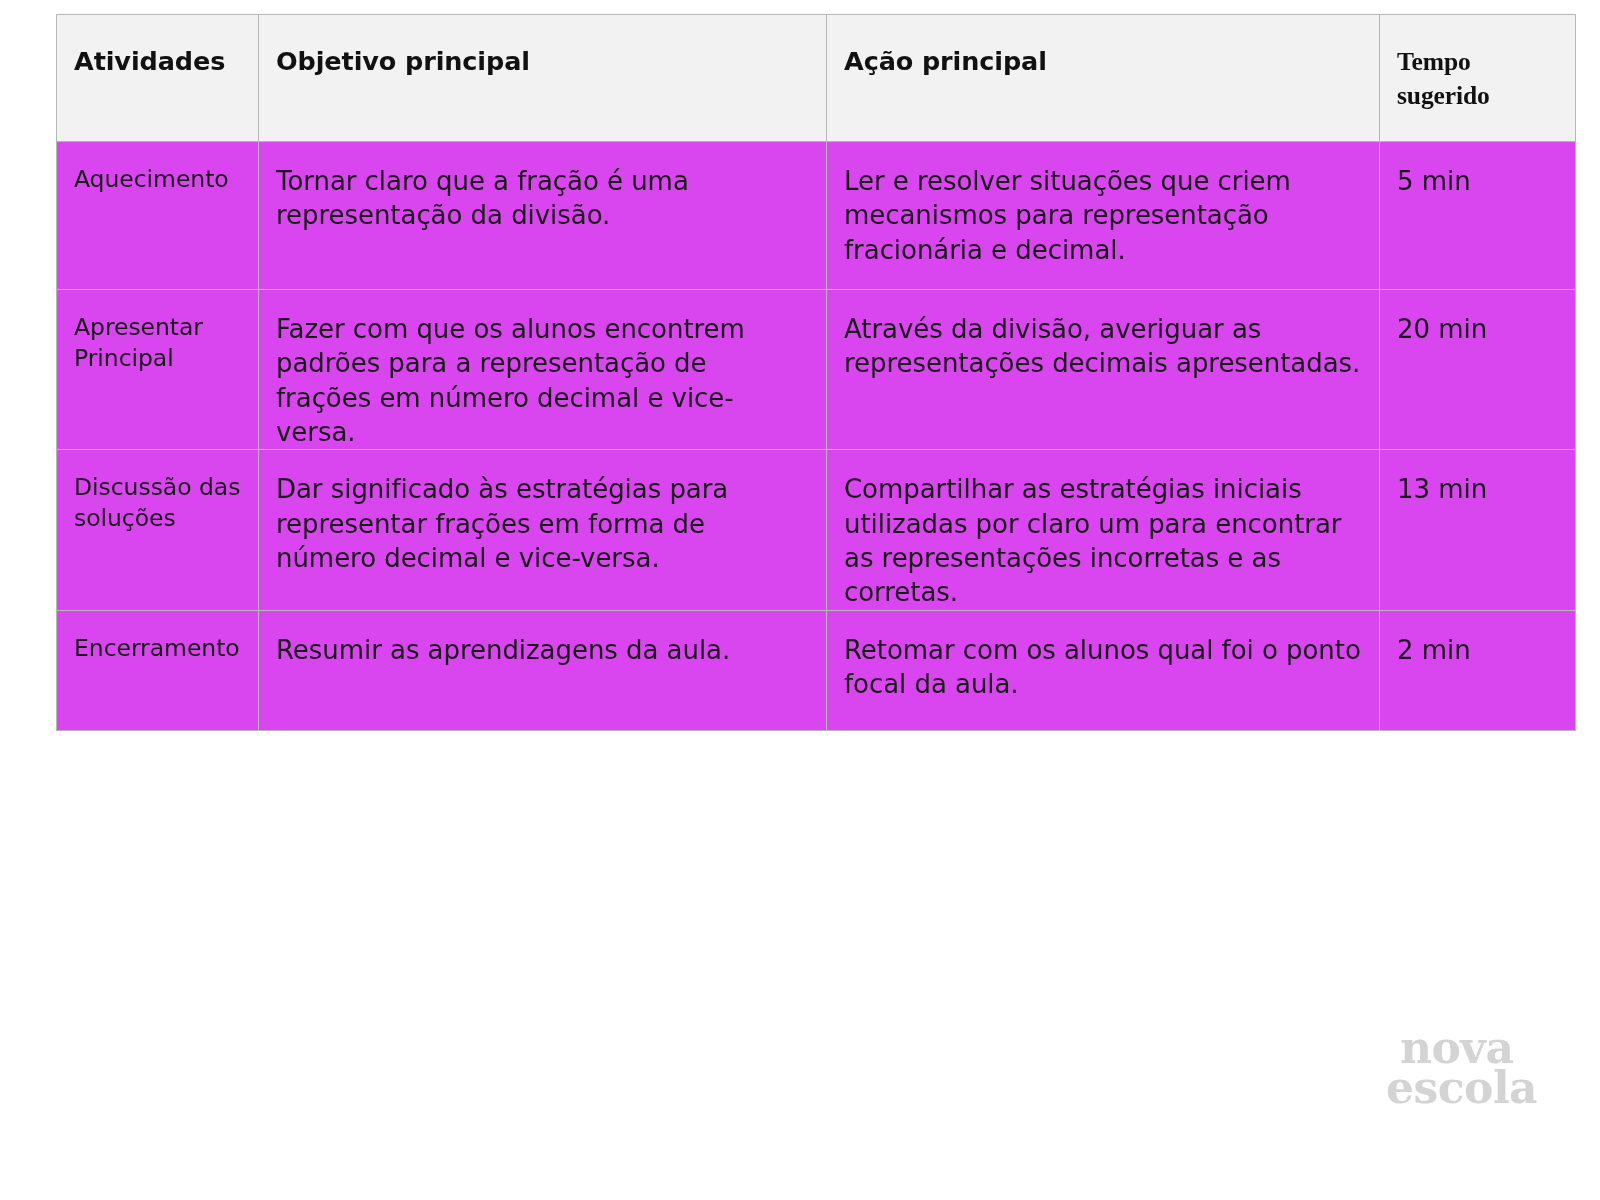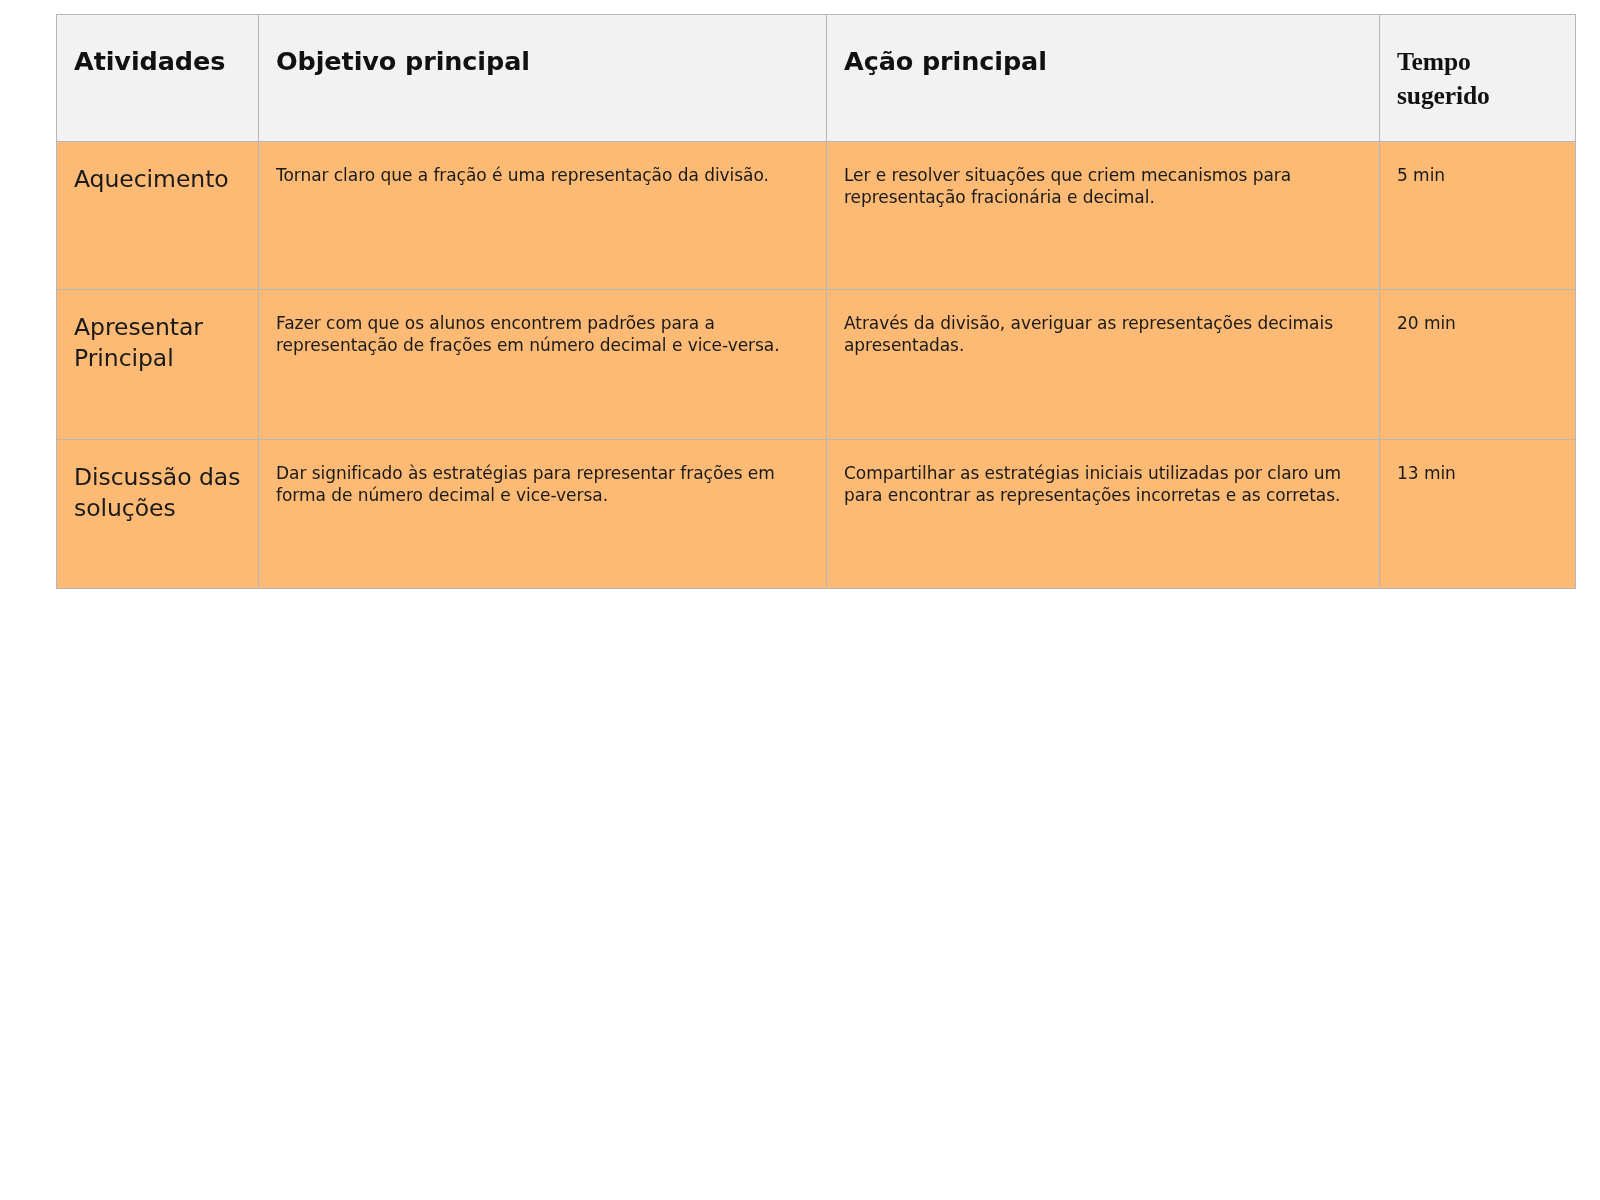--- a/index.html
+++ b/index.html
@@ -64,26 +64,26 @@
     padding: 30px 18px 0 17px;
     font-size: 25.5px;
     font-weight: 700;
     line-height: 1.33;
     color: #111111;
     letter-spacing: -0.1px;
   }
 
   
   table.activities tbody td {
-    background: #fdba74;
+    background: #d946ef;
     box-sizing: border-box;
   }
   .td-inner {
     padding: 22px 18px 0 17px;
-    font-size: 17px;
+    font-size: 26px;
     font-weight: 400;
     line-height: 1.32;
     color: #1a1a1a;
     letter-spacing: -0.05px;
   }
   
   td.col-atividades .td-inner {
     font-size: 23.5px;
     padding-right: 6px;
   }
@@ -189,20 +189,38 @@
           </td>
           <td>
             <div class="td-inner">Compartilhar as estratégias iniciais utilizadas por claro um para encontrar as representações incorretas e as corretas.</div>
           </td>
           <td>
             <div class="td-inner">13 min</div>
           </td>
         </tr>
 
 
+        <tr class="r4">
+          <td class="col-atividades">
+            <div class="td-inner">Encerramento</div>
+          </td>
+          <td>
+            <div class="td-inner">Resumir as aprendizagens da aula.</div>
+          </td>
+          <td>
+            <div class="td-inner">Retomar com os alunos qual foi o ponto focal da aula.</div>
+          </td>
+          <td>
+            <div class="td-inner">2 min</div>
+          </td>
+        </tr>
 
 
       </tbody>
     </table>
   </div>
 
+  <div class="logo">
+    <span class="line-1">nova</span>
+    <span class="line-2">escola</span>
+  </div>
 
 </div>
 
 </body></html>

